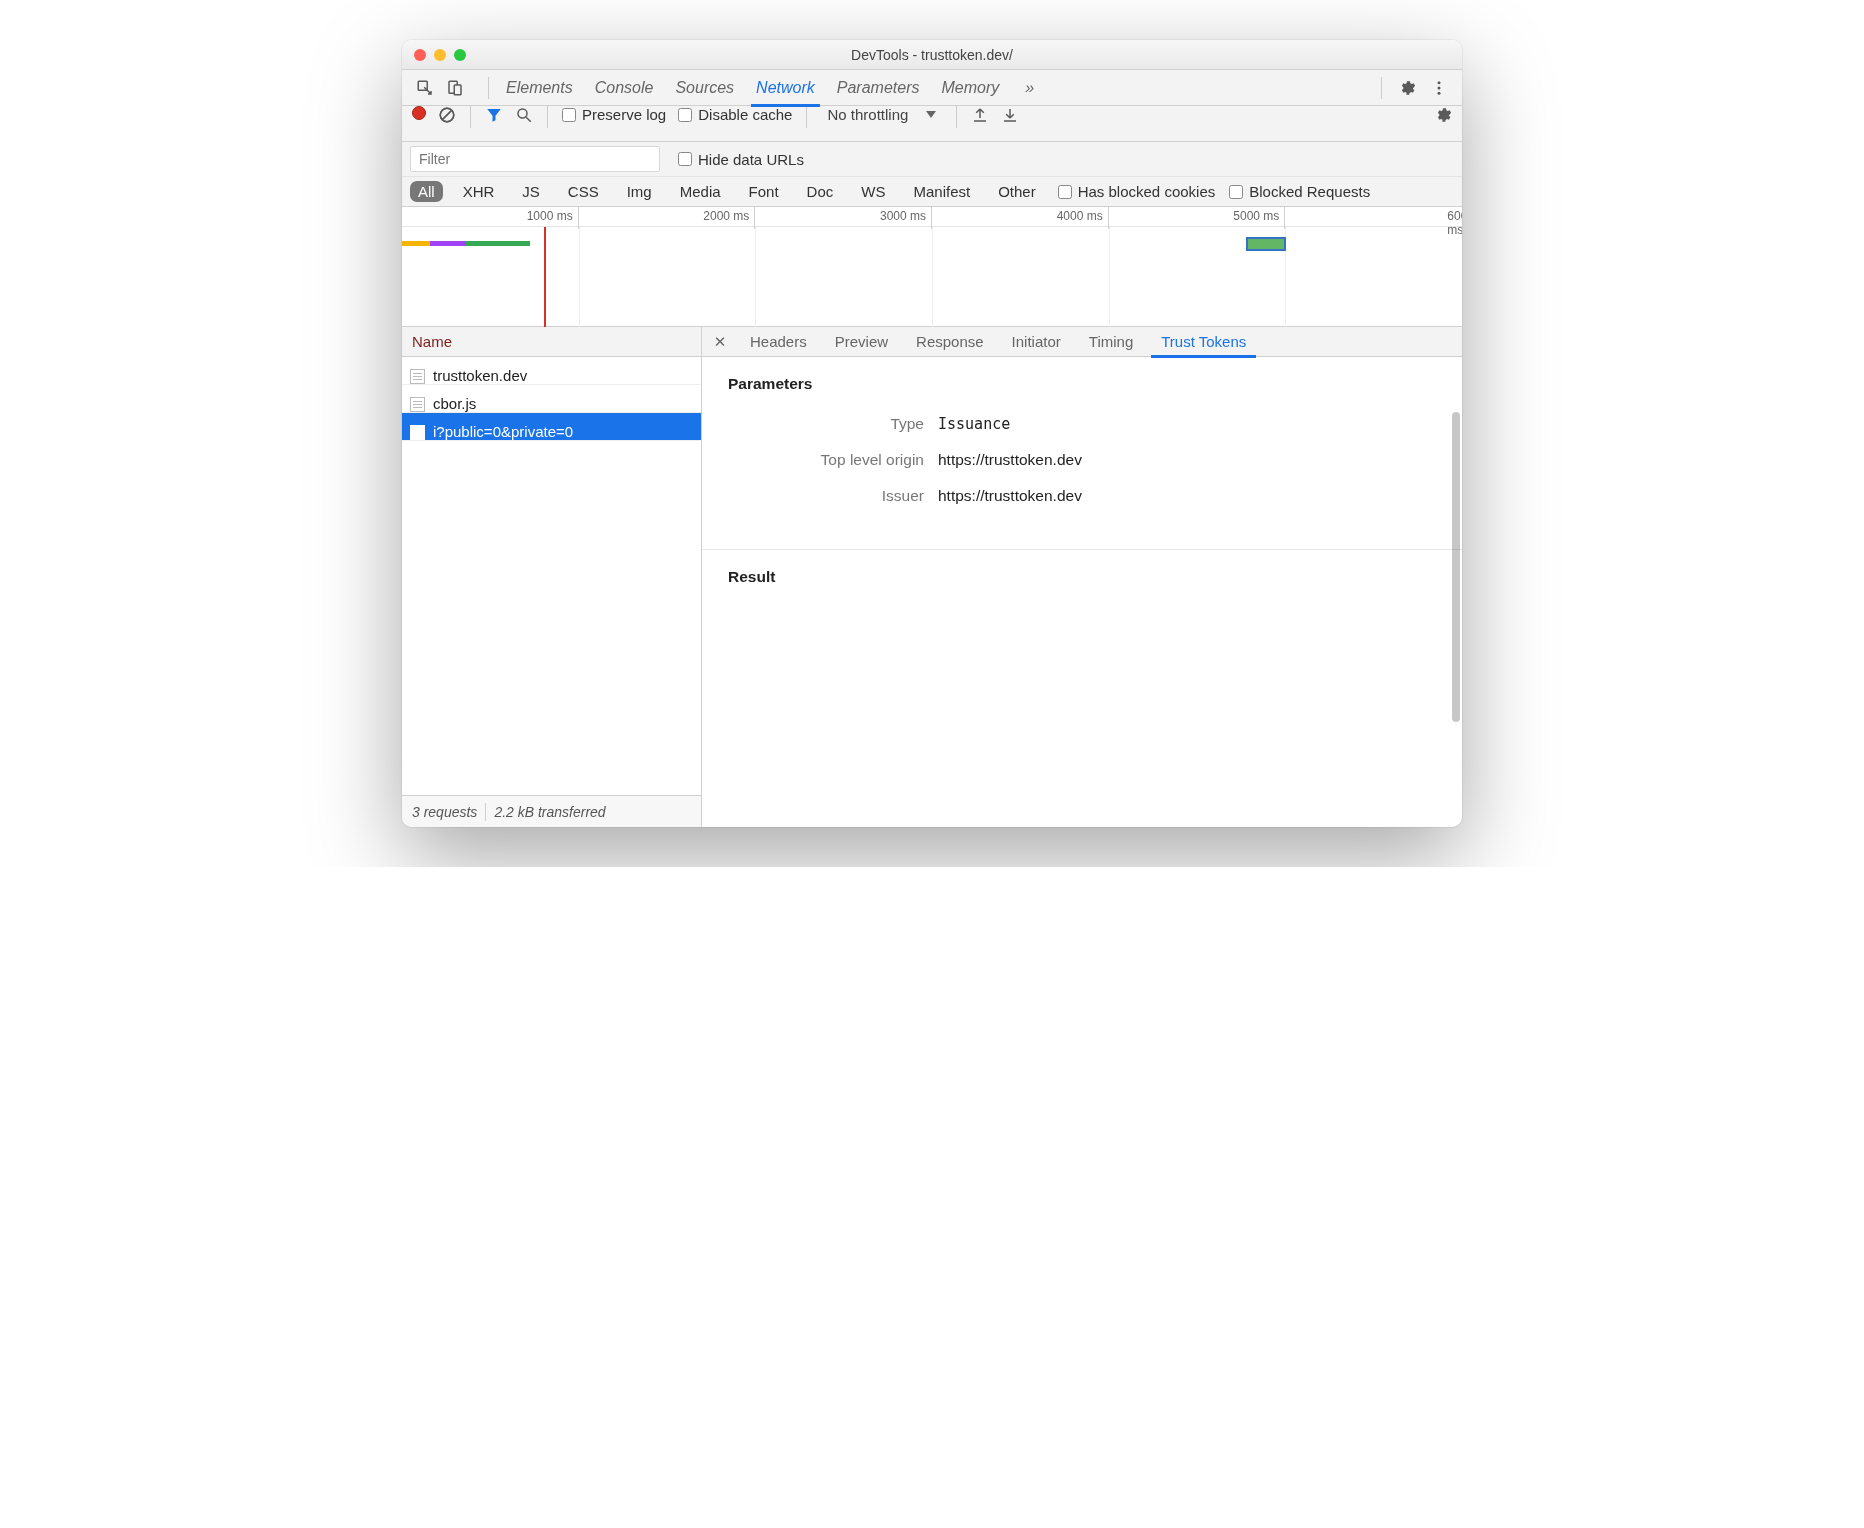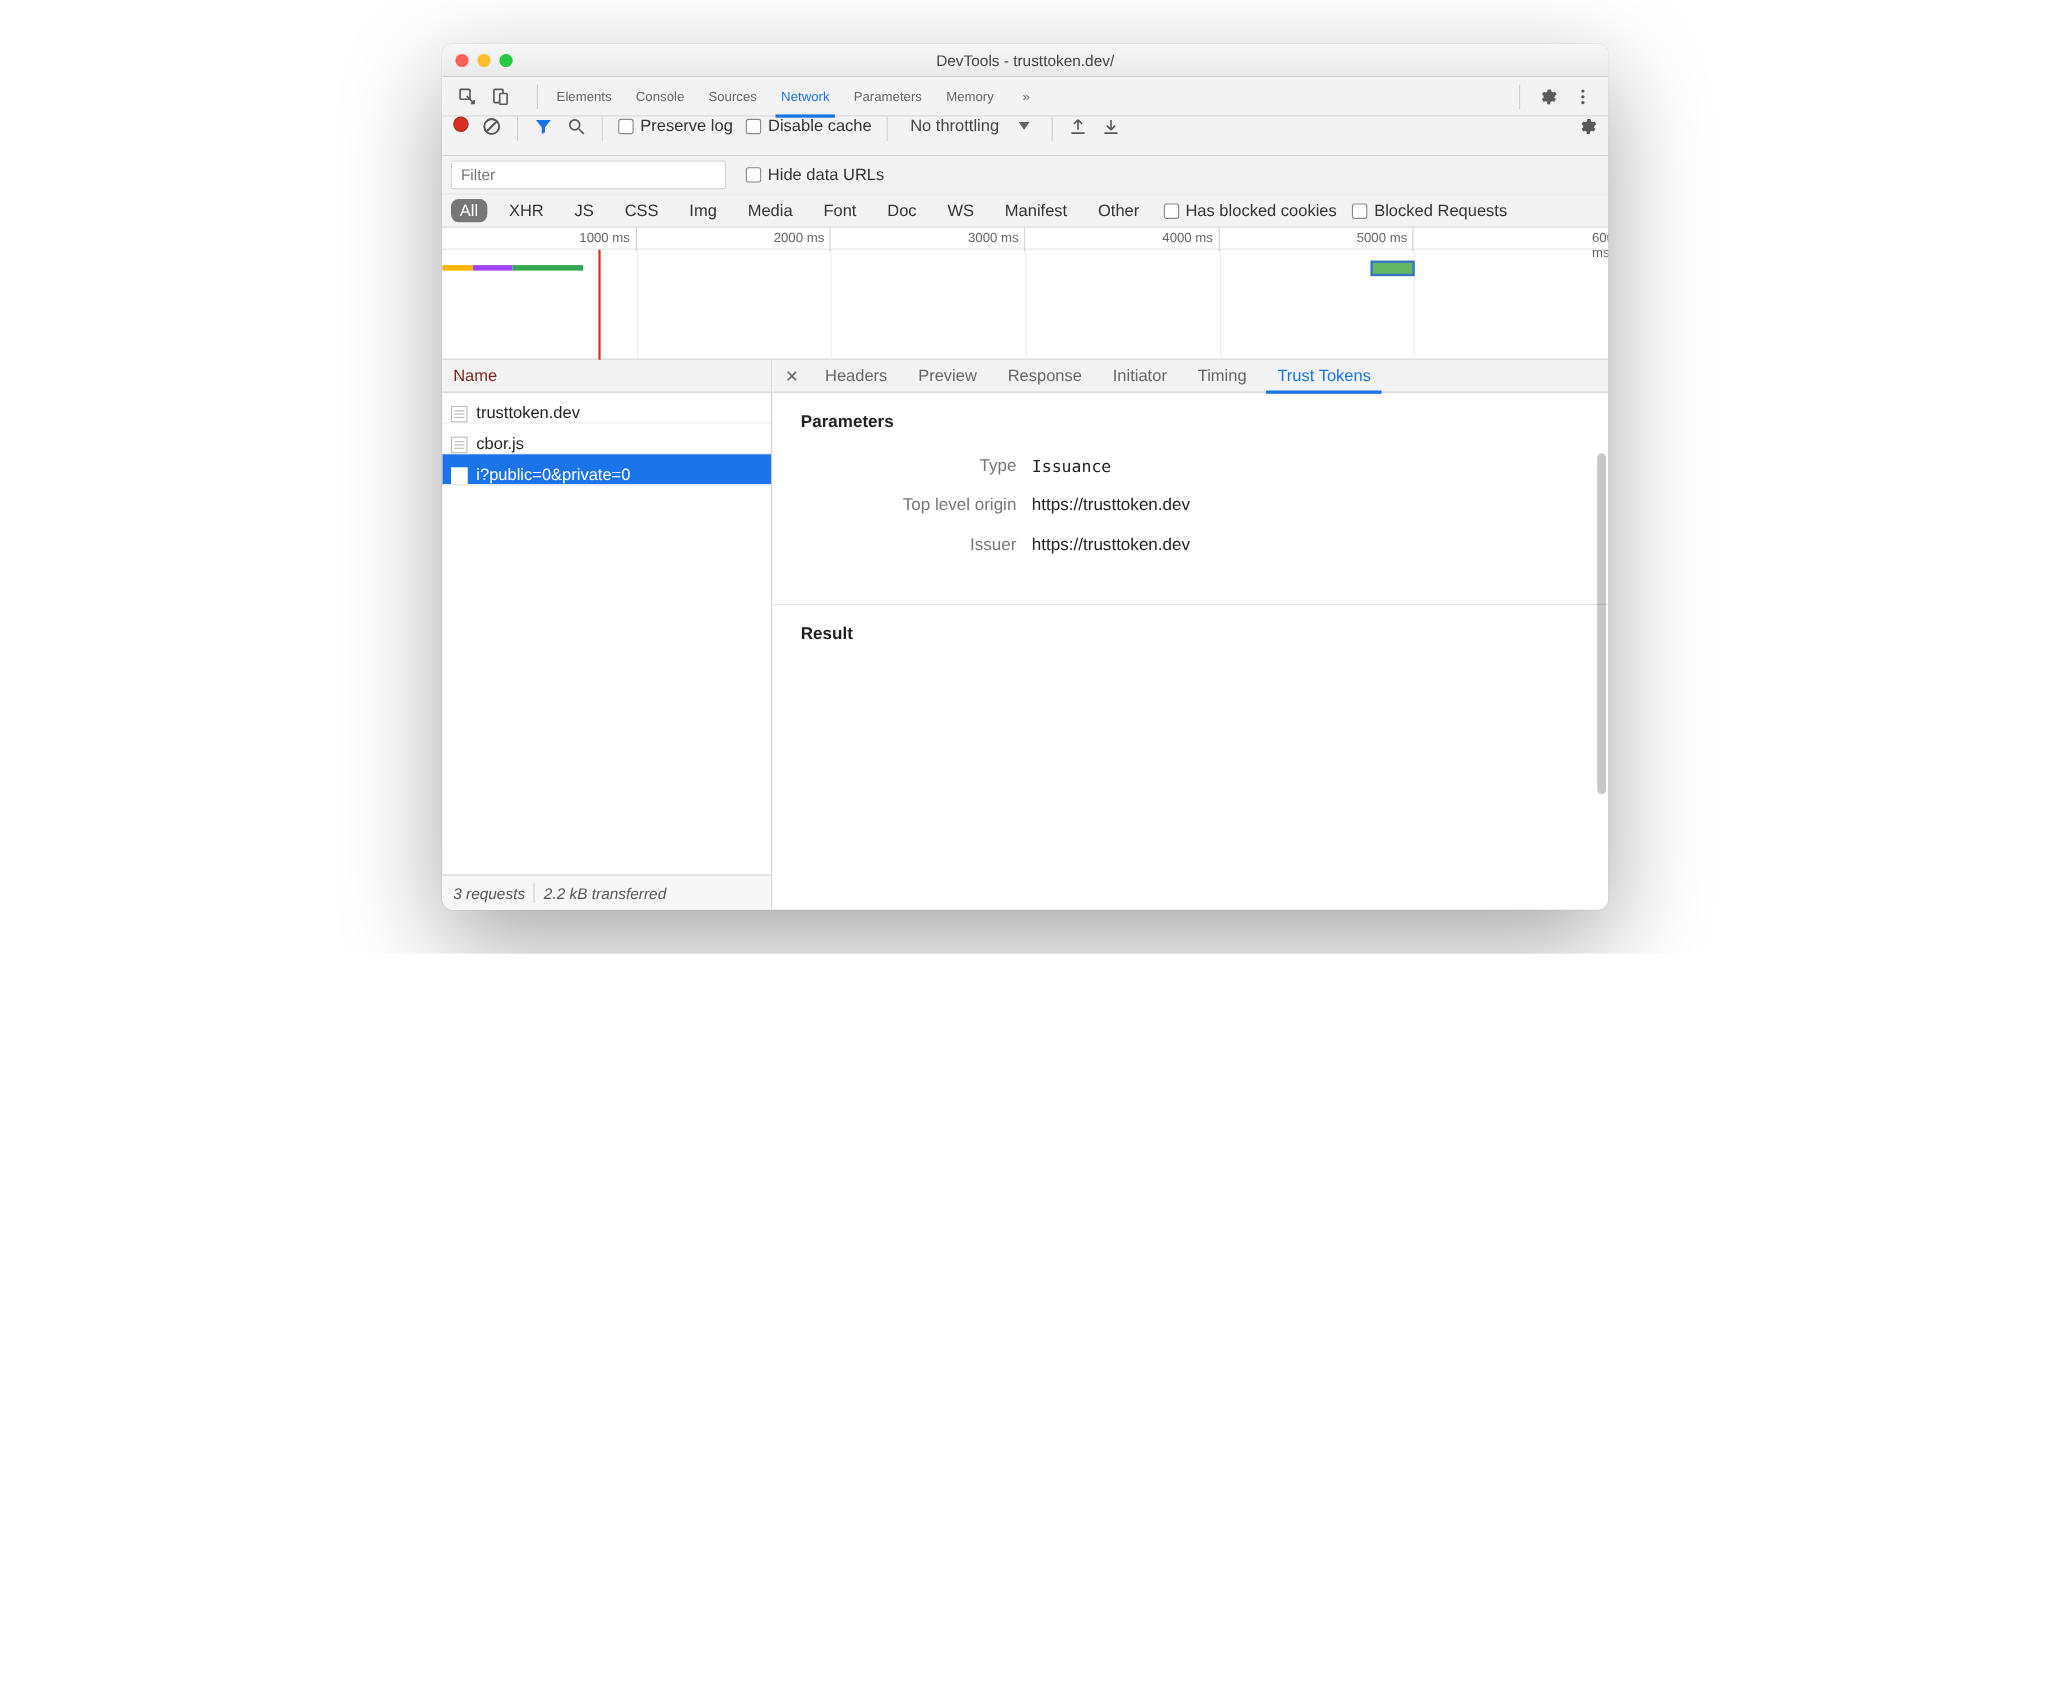--- a/index.html
+++ b/index.html
@@ -7,21 +7,21 @@
 .window { width:1060px; background:#fff; border-radius:10px; box-shadow:0 30px 90px rgba(0,0,0,0.35),0 0 0 1px rgba(0,0,0,0.05); overflow:hidden; }
 .titlebar { height:30px; background:linear-gradient(#f7f7f7,#e9e9e9); border-bottom:1px solid #d0d0d0; display:flex; align-items:center; position:relative; }
 .traffic { display:flex; gap:8px; margin-left:12px; }
 .dot { width:12px; height:12px; border-radius:50%; }
 .dot.red{background:#ff5f57;} .dot.yellow{background:#febc2e;} .dot.green{background:#28c840;}
 .titlebar-title { position:absolute; left:0; right:0; text-align:center; font-size:14px; color:#444; }
 .tabbar { height:36px; background:#f3f3f3; border-bottom:1px solid #d0d0d0; display:flex; align-items:center; padding:0 8px; gap:4px; }
 .tabbar-left { display:flex; align-items:center; gap:12px; margin-right:18px; margin-left:6px; }
 .ico { width:18px; height:18px; display:inline-flex; align-items:center; justify-content:center; color:#5a5a5a; }
 .ico svg { width:100%; height:100%; }
-.tab-item { font-size:12px; color:#666; padding:0 11px; height:36px; display:flex; align-items:center; cursor:pointer; position:relative; }
+.tab-item { font-size:16px; color:#666; padding:0 11px; height:36px; display:flex; align-items:center; cursor:pointer; position:relative;font-style:italic; }
 .tab-item.active { color:#1a73e8; }
 .tab-item.active::after { content:""; position:absolute; bottom:-1px; left:6px; right:6px; height:3px; background:#1a73e8; }
 .tabbar-right { margin-left:auto; display:flex; align-items:center; gap:14px; padding-right:6px; }
 .toolbar { height:36px; background:#f3f3f3; border-bottom:1px solid #d0d0d0; display:flex; align-items:flex-start; padding:0 10px; gap:12px; font-size:15px; color:#444; }
 .rec { width:14px; height:14px; border-radius:50%; background:#d93025; border:1px solid #a52714; }
 .tb-sep { width:1px; height:22px; background:#ccc; margin:0 2px; }
 .tb-ico { width:18px; height:18px; display:inline-flex; color:#5a5a5a; cursor:pointer; }
 .tb-ico.blue { color:#1a73e8; }
 .chk { display:flex; align-items:center; gap:6px; cursor:pointer; color:#333; }
 .chk-box { width:14px; height:14px; border:1.5px solid #888; border-radius:2.5px; background:#fff; }

